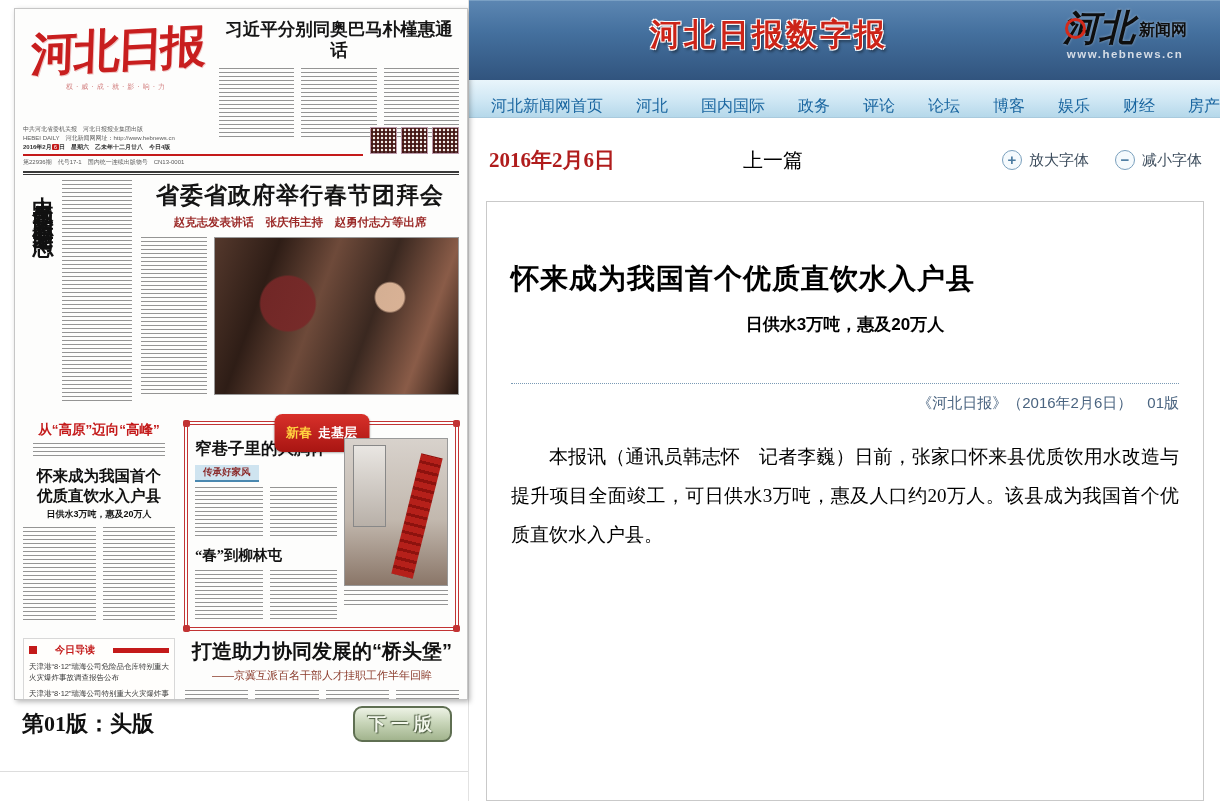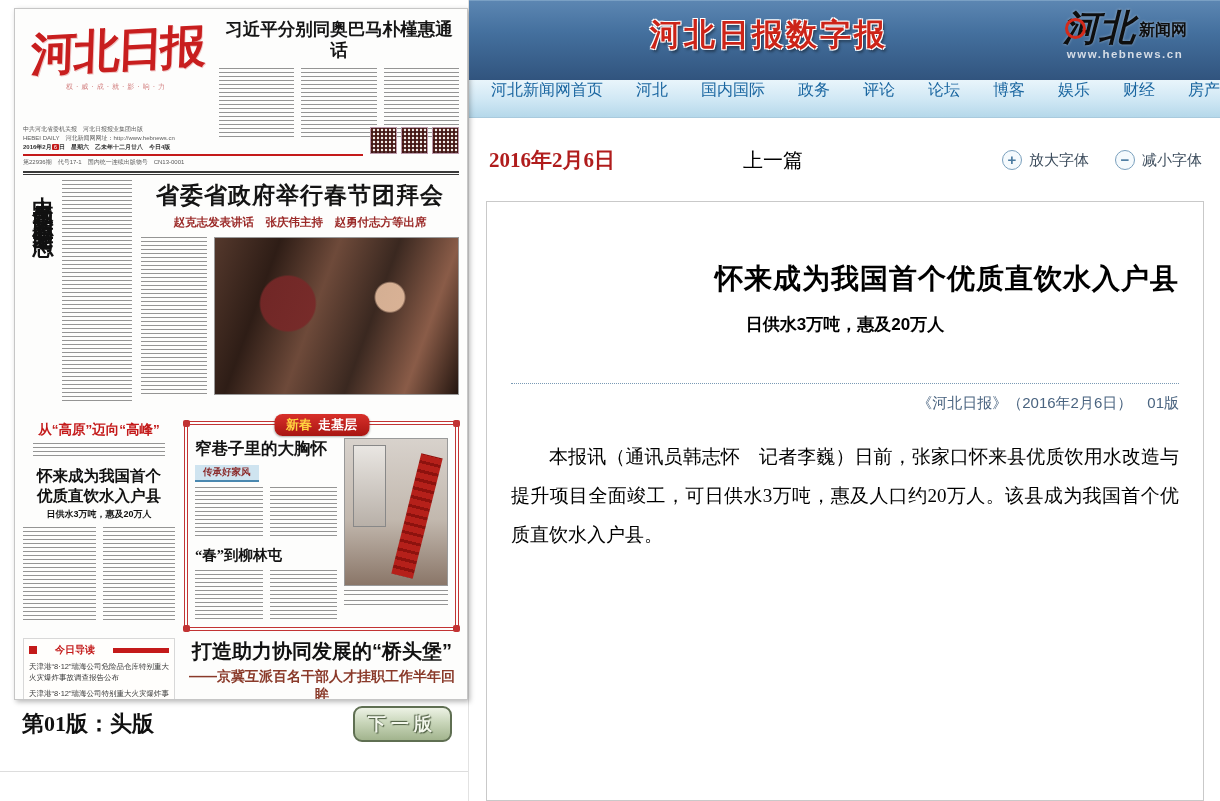--- a/index.html
+++ b/index.html
@@ -66,21 +66,21 @@
   .np-sec3-left .cols { margin-top:6px; }
   .np-sec3-left .cols .ft { height:96px; }
 
   .np-box { flex:1; margin-left:9px; border:4px double #c23333; position:relative;
             padding:13px 7px 6px; }
   .corner { position:absolute; width:7px; height:7px; background:#c23333; border-radius:2px; }
   .c-tl{ top:-5px; left:-5px; } .c-tr{ top:-5px; right:-5px; }
   .c-bl{ bottom:-5px; left:-5px; } .c-br{ bottom:-5px; right:-5px; }
   .np-banner { position:absolute; top:-11px; left:50%; transform:translateX(-50%);
                background:linear-gradient(#d8302a,#a81512); color:#fff; font-weight:bold; font-size:13px;
-               padding:2px 12px; border-radius:8px; white-space:nowrap; box-shadow:0 1px 2px rgba(0,0,0,.3); }
+               padding:10px 12px; border-radius:8px; white-space:nowrap; box-shadow:0 1px 2px rgba(0,0,0,.3); }
   .np-banner .b1 { color:#ffd23f; margin-right:6px; }
   .np-box-flex { display:flex; gap:7px; height:100%; }
   .np-box-left { flex:1;font-family:Liberation Serif, serif; }
   .np-box-head1 { font-weight:bold; font-size:16.5px; color:#131313; }
   .np-tag { display:inline-block; margin-top:5px; font-weight:bold; font-size:9.5px; color:#8a2a2a;
             background:#cfe4f0; padding:1px 8px; border-bottom:2px solid #4a88b0; }
   .np-box-left .cols { margin-top:5px; }
   .np-box-left .ft4 { height:52px; }
   .np-box-head2 { font-weight:bold; font-size:14.5px; margin-top:7px; color:#131313; }
   .np-box-right { width:41%; }
@@ -94,21 +94,21 @@
 
   .np-sec4 { display:flex; margin-top:7px; height:86px; }
   .np-digest { width:152px; border:1px solid #d8d8d8; padding:4px 5px; background:#fffefc; }
   .digest-head { display:flex; align-items:center; gap:18px; }
   .digest-sq { width:8px; height:8px; background:#c41a1a; }
   .digest-title { color:#c41a1a; font-weight:bold; font-size:10px; white-space:nowrap; }
   .digest-bar { flex:1; height:5px; background:#c41a1a; }
   .digest-item { font-size:7.5px; color:#3a3a3a; line-height:1.45; margin-top:5px; }
   .np-sec4-main { flex:1; padding-left:10px; }
   .np-headline5 { font-weight:bold; font-size:20px; text-align:center; color:#111; }
-  .np-headline5-sub { font-weight:bold; font-size:14px; text-align:center; margin-top:3px; color:#8a3a2a; }
+  .np-headline5-sub { font-weight:normal; font-size:11px; text-align:center; margin-top:3px; color:#8a3a2a; }
   .np-sec4-main .cols { margin-top:7px; }
   .np-sec4-main .ft { height:34px; }
 
   .page-nav { position:absolute; left:22px; right:16px; top:704px; height:40px;
               display:flex; align-items:center; justify-content:space-between; }
   .page-label { font-family:"Liberation Serif", serif; font-weight:bold; font-size:22px; color:#111; }
   .next-btn { background:linear-gradient(#edf2e5 0%,#c9d6ba 45%,#a2b48e 100%);
               border:2px solid #5f6f52; border-radius:9px; padding:4px 13px;
               font-weight:bold; font-size:18px; letter-spacing:5px; color:#f3f7ec;
               text-shadow:1px 1px 1px #4a5a3e, -1px -1px 1px #4a5a3e; cursor:pointer; }
@@ -125,37 +125,37 @@
   .logo-row { display:flex; align-items:flex-end; justify-content:center; gap:4px; }
   .logo-cn { font-family:"DejaVu Serif", serif; font-weight:bold; font-style:italic; font-size:36px;
              line-height:1; color:#0e0e0e; position:relative; text-shadow:0 0 3px rgba(255,255,255,.45); }
   .logo-cn::before { content:""; position:absolute; left:2px; top:9px; width:15px; height:15px;
              border:3px solid #d42a1a; border-radius:50%; }
   .logo-suffix { font-weight:bold; font-size:16px; color:#0e0e0e; padding-bottom:4px;
                  text-shadow:0 0 3px rgba(255,255,255,.5); }
   .logo-url { margin-top:3px; font-weight:bold; font-size:11.5px; letter-spacing:1.5px; color:#d6dde6; }
 
   .nav-bar { height:43px; background:linear-gradient(#e9f5fb 0%,#cfe7f4 55%,#b5d8ea 100%);
-             border-bottom:1px solid #a9cadd; display:flex; align-items:flex-start;
+             border-bottom:1px solid #a9cadd; display:flex; align-items:flex-end;
              padding-left:22px; gap:33px; }
   .nav-item { font-size:16px; color:#1a66a0; cursor:pointer; white-space:nowrap; }
 
   .content { flex:1; background:#fff; padding-top:30px; }
   .toolbar { display:flex; align-items:center; margin:0 18px 0 20px; height:24px; }
   .tb-date { font-family:"Liberation Serif", serif; font-weight:bold; font-size:21px; color:#b01c1c; }
   .tb-prev { margin-left:128px; font-size:20px; color:#000000; cursor:pointer; }
   .tb-spacer { flex:1; }
   .zoom-group { display:flex; align-items:center; gap:7px; margin-left:26px; color:#3c4c5c; font-size:15px; }
   .circle-btn { width:20px; height:20px; border-radius:50%; border:1px solid #7aa0bd; background:#f5fafd;
                 color:#4a7aa0; font-weight:bold; font-size:15px; line-height:17px; text-align:center; cursor:pointer; }
   .zoom-label { cursor:pointer; }
 
   .article-box { margin:29px 16px 0 17px; border:1px solid #c9c9c9; background:#fff;
                  padding:58px 24px 60px; min-height:600px; }
-  .a-title { text-align:right; font-weight:bold; font-size:28px; color:#000; letter-spacing:1px; }
+  .a-title { text-align:left; font-weight:bold; font-size:28px; color:#000; letter-spacing:1px; }
   .a-sub { text-align:center; font-weight:bold; font-size:17px; color:#000; margin-top:15px; }
   .a-divider { border-bottom:1px dotted #7a9ab5; margin:47px 0 0; }
   .a-source { text-align:right; font-size:15px; color:#4a6480; margin-top:10px; }
   .a-body { margin-top:24px; font-family:"Liberation Serif", serif; font-size:19px; line-height:39px; color:#000; }
   .a-body p { text-indent:2em; margin-bottom:17px; text-align:justify; }
 </style>
 </head>
 <body>
 
 <div class="left-panel">

